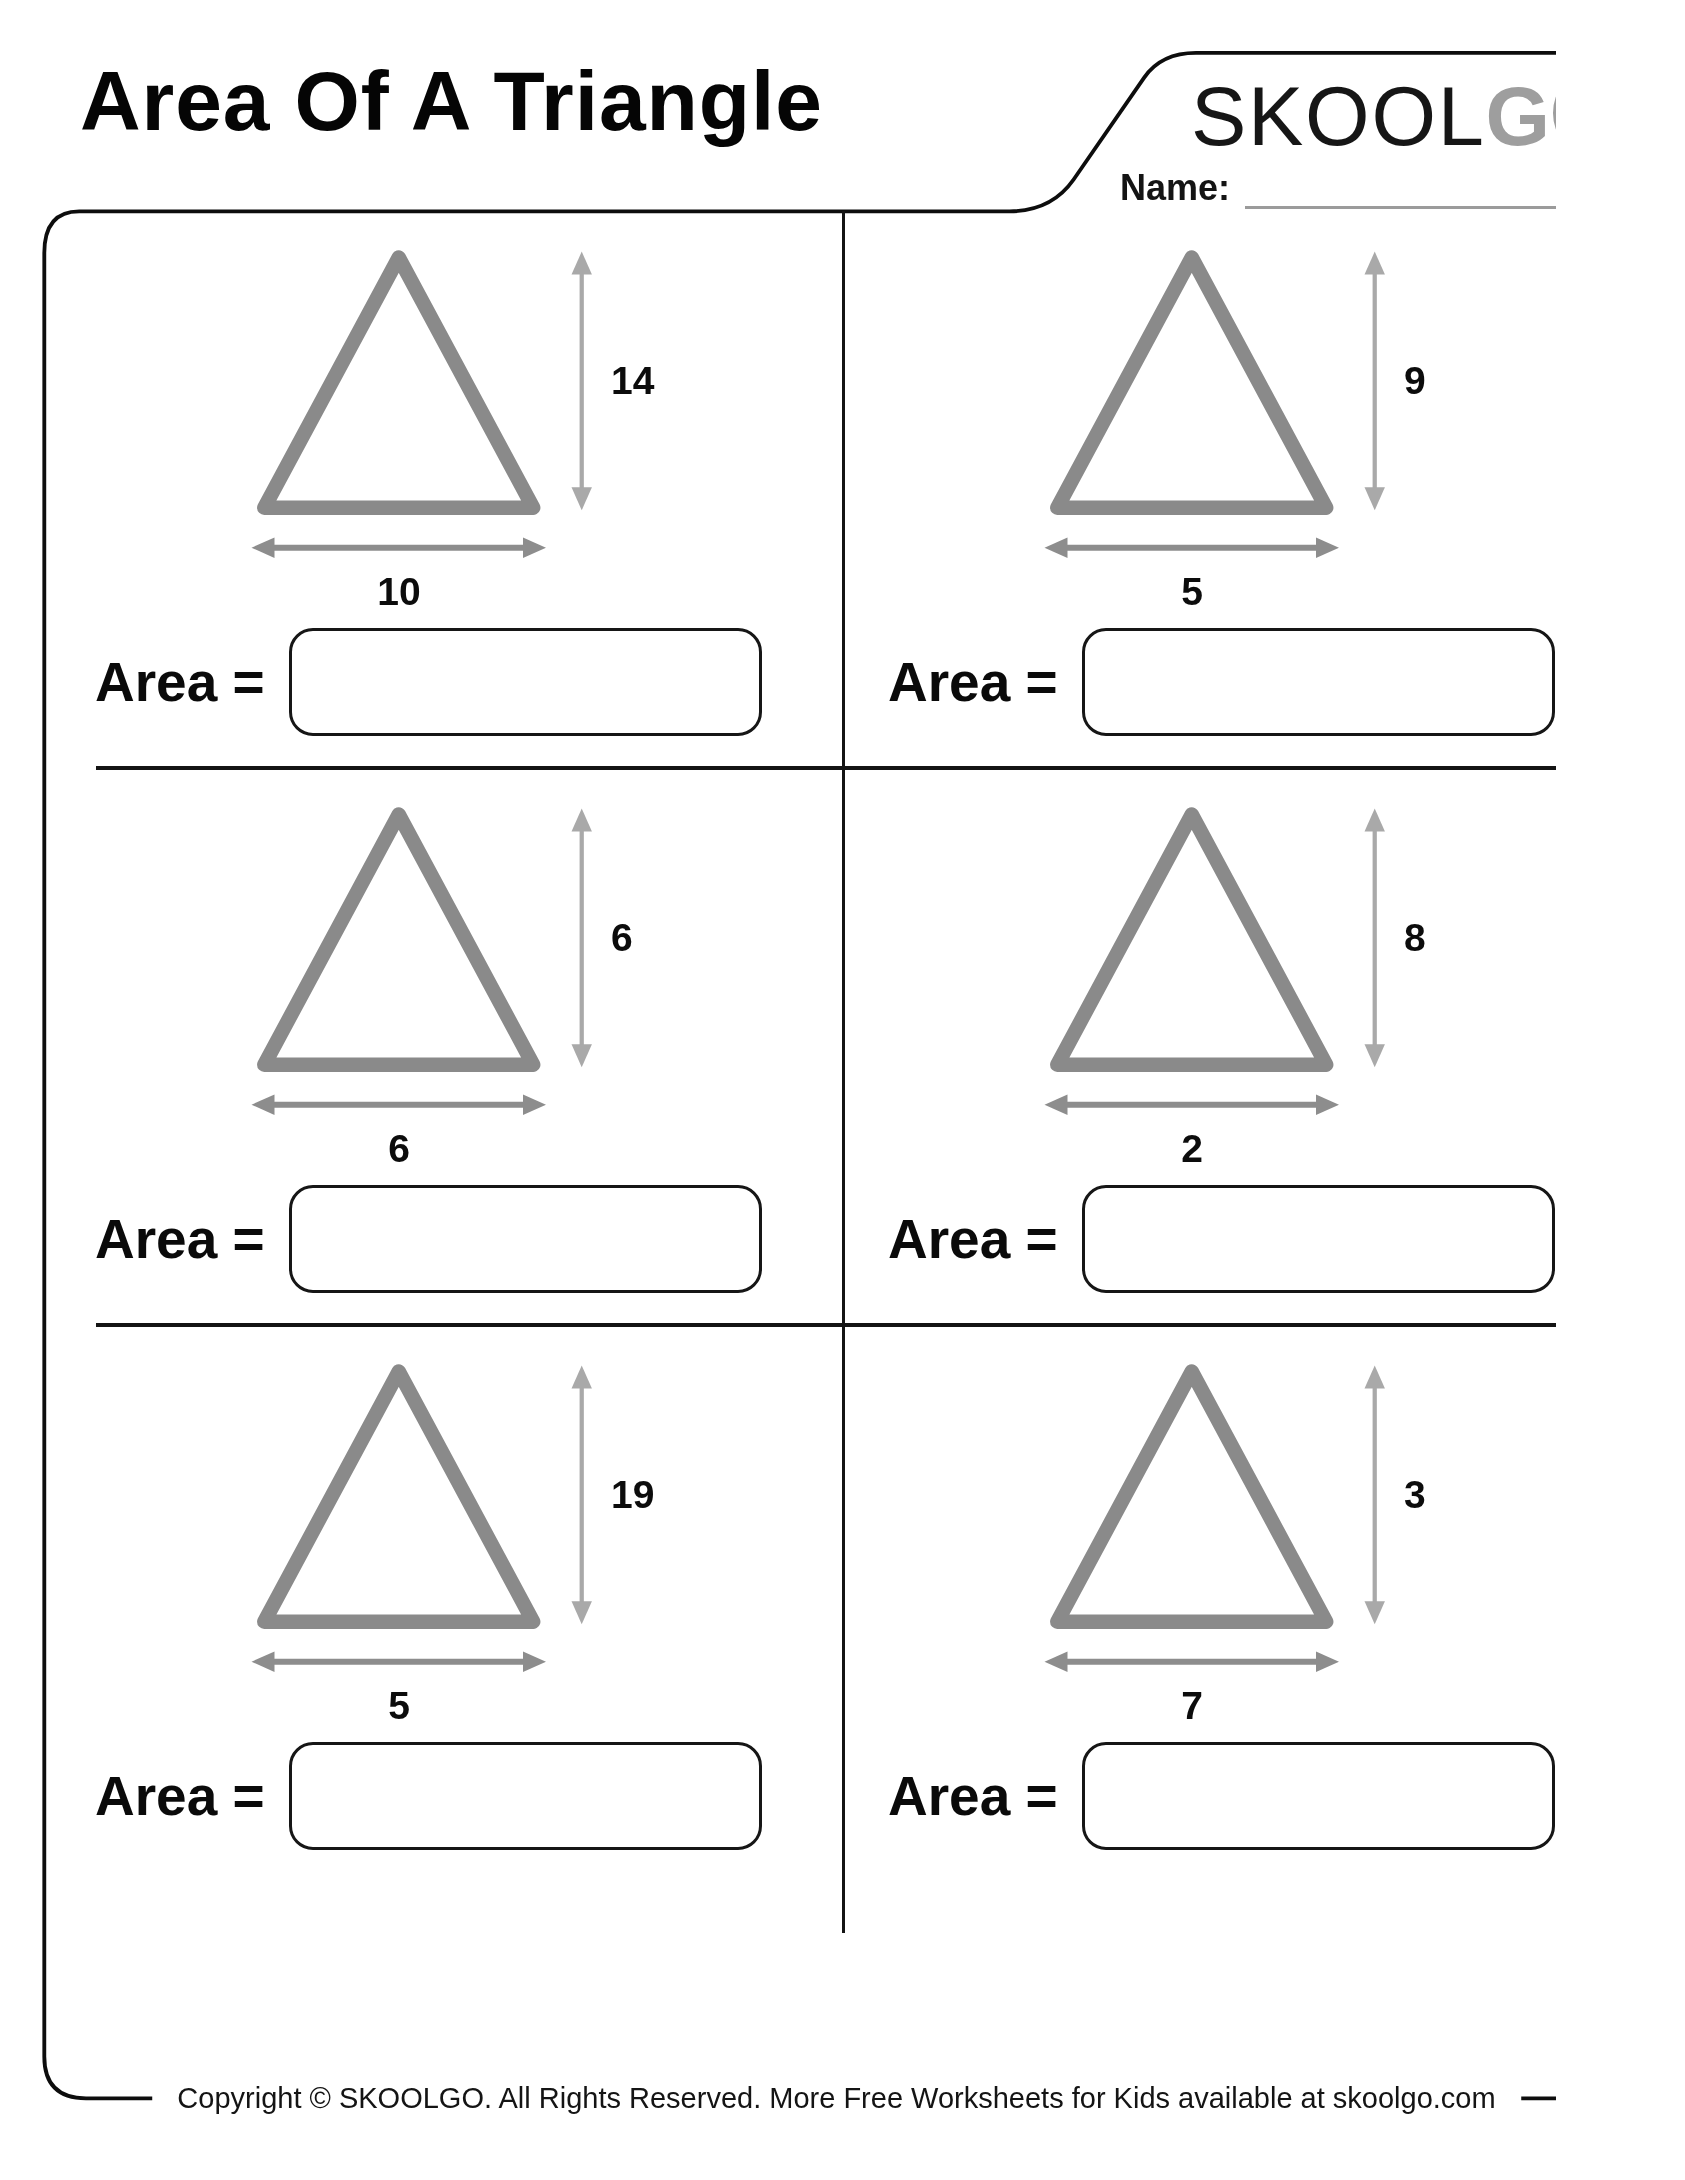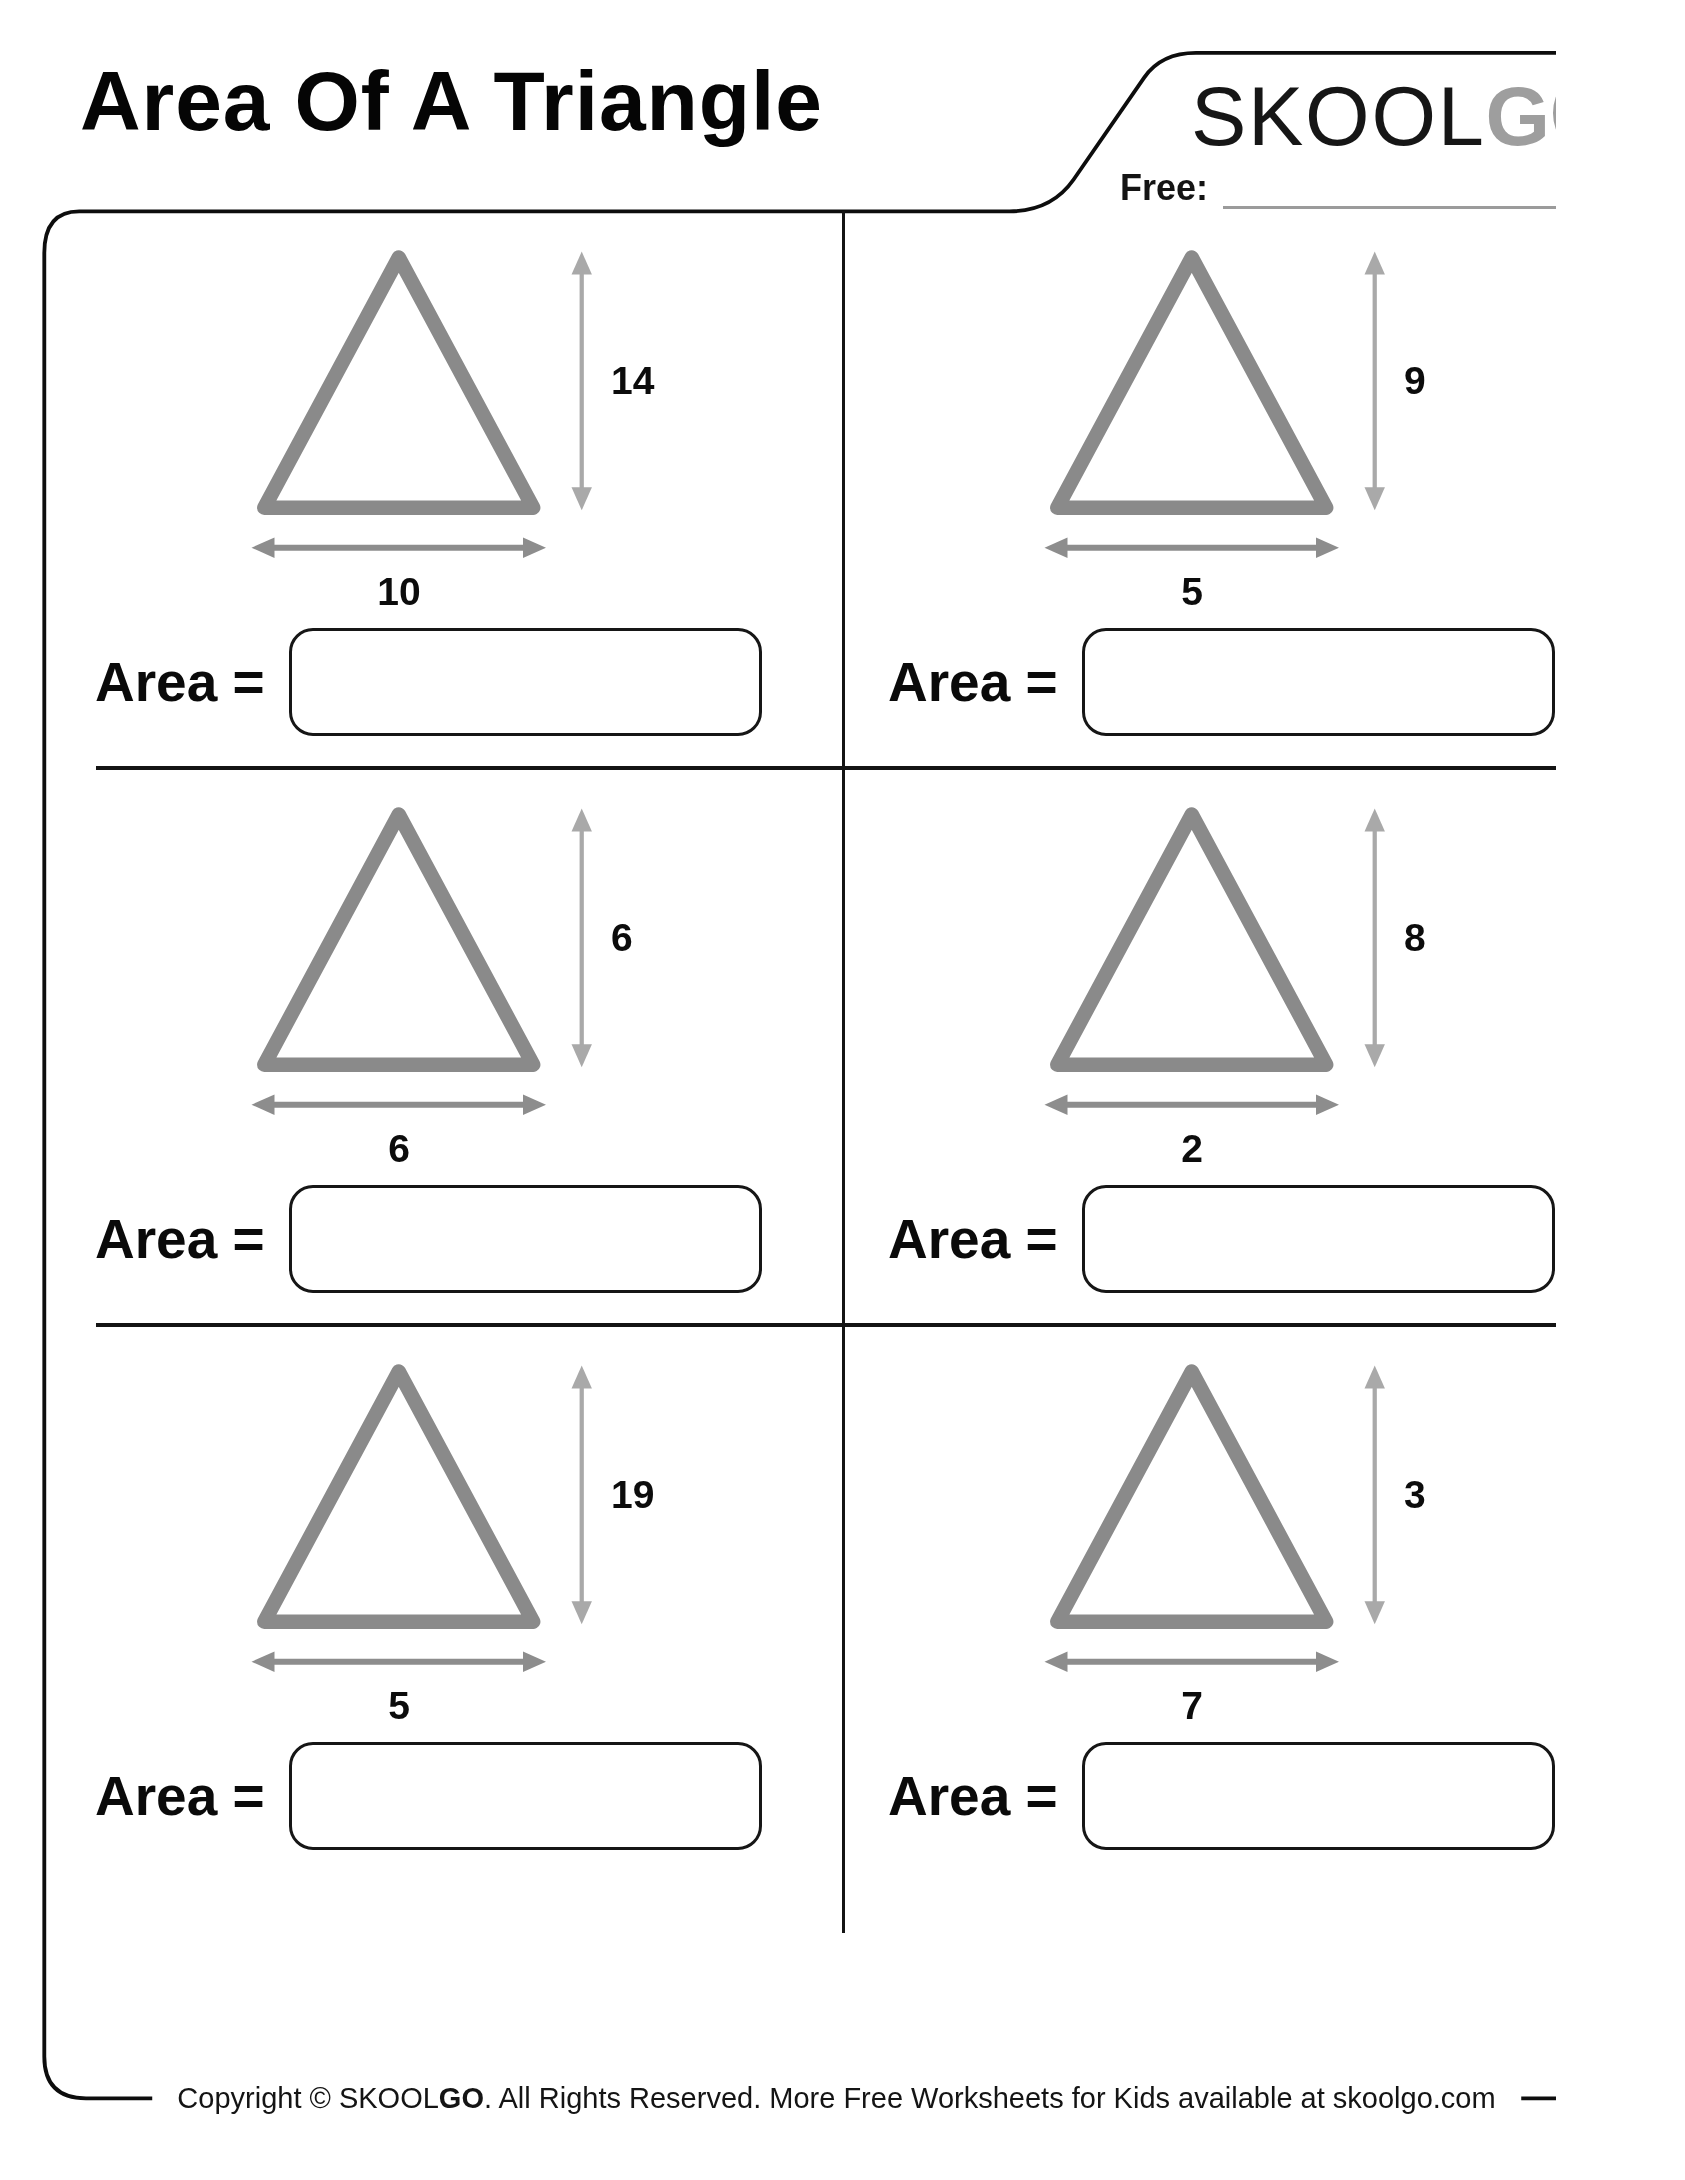--- a/index.html
+++ b/index.html
@@ -55,40 +55,40 @@
 
   .area-row{display:flex;align-items:center;margin:8.5px 0 0 43px;gap:24px;}
   .area-label{font-size:55px;font-weight:800;color:#0a0a0a;white-space:nowrap;}
   .answer-box{display:inline-block;width:467px;height:102px;border:3.4px solid #161616;border-radius:24px;background:#fff;}
 
   
   .footer{
     position:absolute;left:50%;top:100%;transform:translate(-50%,-50%);
     background:#fff;padding:0 25.6px;white-space:nowrap;font-size:29px;color:#141414;
   }
-  .footer .bold{font-weight:700;}
+  .footer .bold{font-weight:400;}
   .footer .link{}
 </style>
 </head>
 <body>
 
 <div class="page">
 
   <svg class="outline" viewBox="0 0 1979 2560">
     <path d="M 93,248 H 1185 Q 1234,248 1260,211 L 1343,91 Q 1363,62 1404,62 H 1864 Q 1913,62 1913,111 V 2414 Q 1913,2463 1864,2463 H 101 Q 52,2463 52,2414 V 297 Q 52,248 93,248 Z"></path>
   </svg>
 
   <div class="title">Area Of A Triangle</div>
 
   <div class="logo">
     <span class="skool">SKOOL</span><span class="go-g">G</span><span class="o-ring"></span>
   </div>
 
   <div class="name-row">
-    <span class="name-label">Free:</span>
+    <span class="name-label">Name:</span>
     <span class="name-line"></span>
   </div>
 
   <div class="sheet">
 
 
     <div class="rows" id="rows">
         <div class="row divided">
   <div class="cell">
     <div class="fig">

